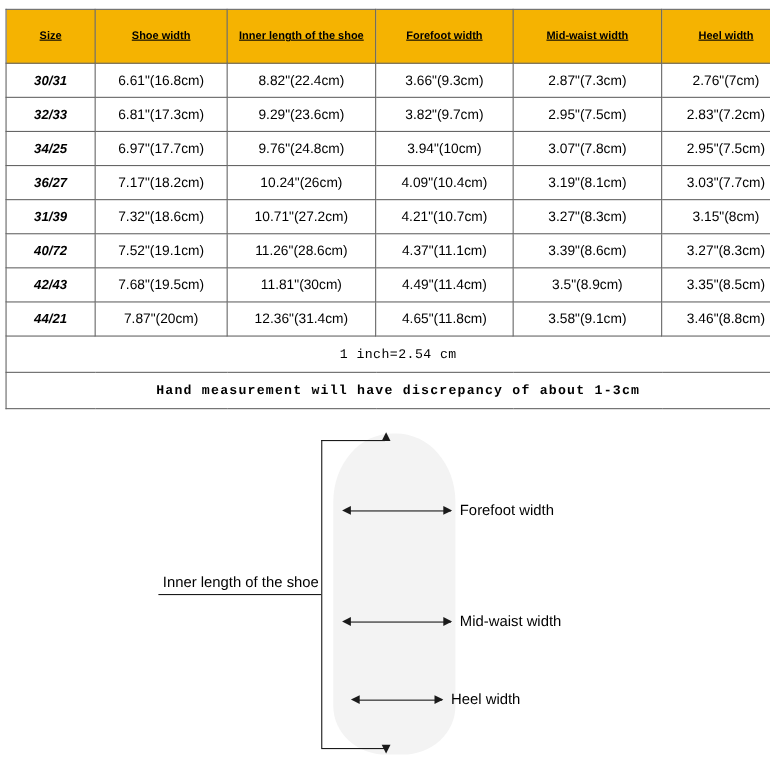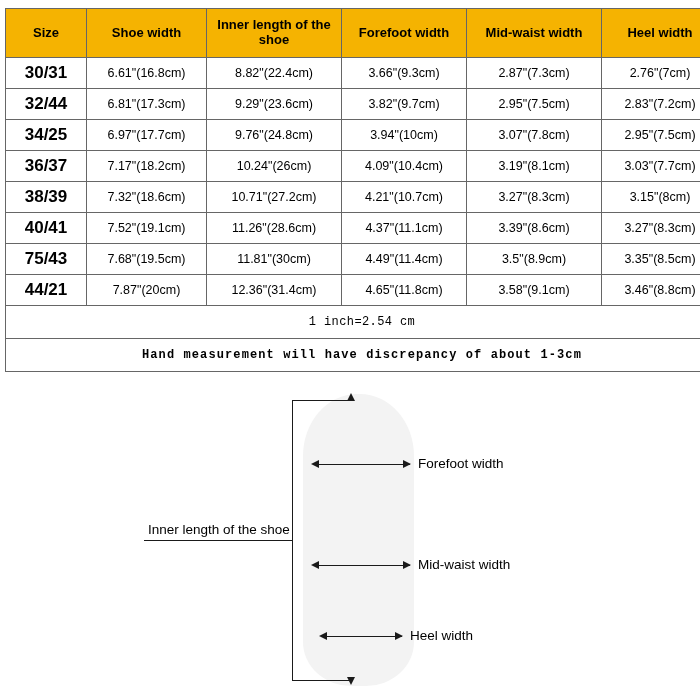--- a/index.html
+++ b/index.html
@@ -33,28 +33,30 @@
     border: 1px solid #666666;
     text-align: center;
     vertical-align: middle;
     font-size: 12.5px;
     padding: 0;
     height: 30px;
   }
   .size-table thead th {
     background: #f5b301;
     font-weight: bold;
-    font-size: 13px;
+    font-size: 10px;
     height: 44px;
     line-height: 1.15;
     padding: 2px 4px;
+    text-decoration: underline;
   }
   .size-table tbody td.size-cell {
     font-weight: bold;
-    font-size: 17px;
+    font-size: 12px;
+    font-style: italic;
   }
   .note-row td {
     height: 32px;
     font-family: "Liberation Mono", monospace;
     font-size: 12px;
     letter-spacing: 0.4px;
   }
   .note-row.strong td {
     font-weight: bold;
     letter-spacing: 1.1px;
@@ -147,61 +149,61 @@
     <tbody>
       <tr>
         <td class="size-cell">30/31</td>
         <td>6.61"(16.8cm)</td>
         <td>8.82"(22.4cm)</td>
         <td>3.66"(9.3cm)</td>
         <td>2.87"(7.3cm)</td>
         <td>2.76"(7cm)</td>
       </tr>
       <tr>
-        <td class="size-cell">32/44</td>
+        <td class="size-cell">32/33</td>
         <td>6.81"(17.3cm)</td>
         <td>9.29"(23.6cm)</td>
         <td>3.82"(9.7cm)</td>
         <td>2.95"(7.5cm)</td>
         <td>2.83"(7.2cm)</td>
       </tr>
       <tr>
         <td class="size-cell">34/25</td>
         <td>6.97"(17.7cm)</td>
         <td>9.76"(24.8cm)</td>
         <td>3.94"(10cm)</td>
         <td>3.07"(7.8cm)</td>
         <td>2.95"(7.5cm)</td>
       </tr>
       <tr>
-        <td class="size-cell">36/37</td>
+        <td class="size-cell">36/27</td>
         <td>7.17"(18.2cm)</td>
         <td>10.24"(26cm)</td>
         <td>4.09"(10.4cm)</td>
         <td>3.19"(8.1cm)</td>
         <td>3.03"(7.7cm)</td>
       </tr>
       <tr>
-        <td class="size-cell">38/39</td>
+        <td class="size-cell">31/39</td>
         <td>7.32"(18.6cm)</td>
         <td>10.71"(27.2cm)</td>
         <td>4.21"(10.7cm)</td>
         <td>3.27"(8.3cm)</td>
         <td>3.15"(8cm)</td>
       </tr>
       <tr>
-        <td class="size-cell">40/41</td>
+        <td class="size-cell">40/72</td>
         <td>7.52"(19.1cm)</td>
         <td>11.26"(28.6cm)</td>
         <td>4.37"(11.1cm)</td>
         <td>3.39"(8.6cm)</td>
         <td>3.27"(8.3cm)</td>
       </tr>
       <tr>
-        <td class="size-cell">75/43</td>
+        <td class="size-cell">42/43</td>
         <td>7.68"(19.5cm)</td>
         <td>11.81"(30cm)</td>
         <td>4.49"(11.4cm)</td>
         <td>3.5"(8.9cm)</td>
         <td>3.35"(8.5cm)</td>
       </tr>
       <tr>
         <td class="size-cell">44/21</td>
         <td>7.87"(20cm)</td>
         <td>12.36"(31.4cm)</td>

